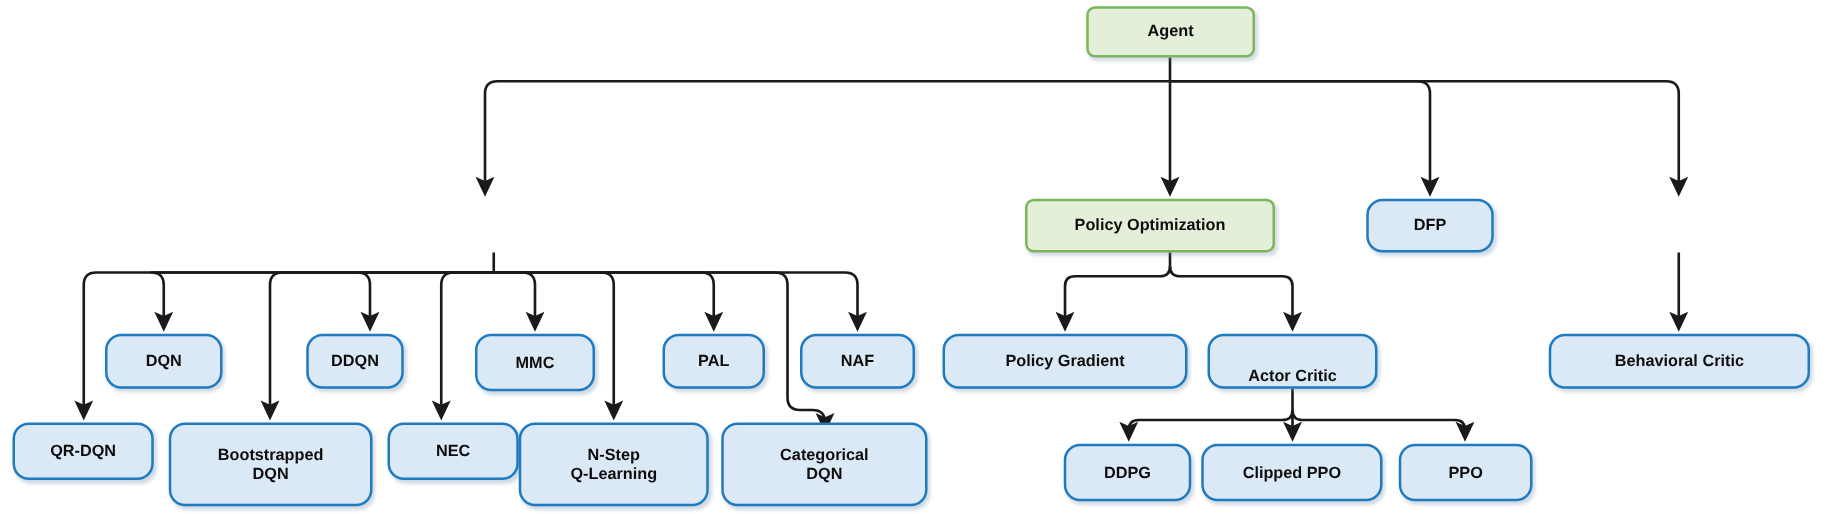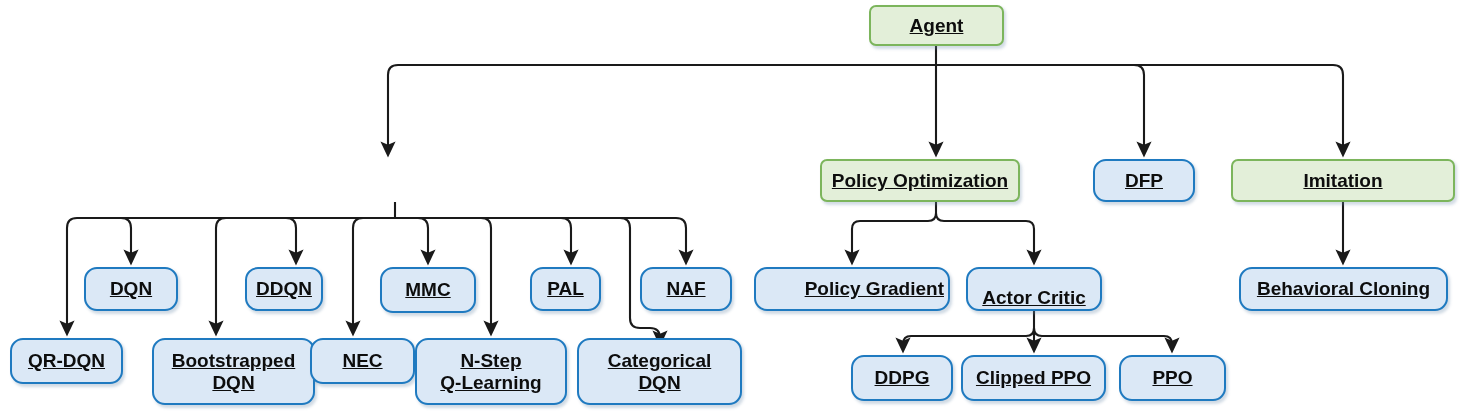--- a/index.html
+++ b/index.html
@@ -47,21 +47,21 @@
     border: 2.2px solid #7cb55c;
     border-radius: 7px;
     box-shadow: 2px 2.5px 3px rgba(110,140,170,0.30);
   }
   .node.blue {
     background: #dbe8f6;
     border: 2.6px solid #1f7ac0;
     border-radius: 13px;
     box-shadow: 2px 2.5px 3px rgba(110,140,170,0.32);
   }
-  .fs-17 { font-size: 19px; text-decoration: underline; }
+  .fs-17 { font-size: 13px; }
 </style>
 </head>
 <body>
 
 <div id="diagram-root">
 
   <svg id="edge-layer" viewBox="0 0 1468 411" width="1468" height="411">
     <defs>
       <marker id="arrowhead" markerWidth="9" markerHeight="9" refX="4.2" refY="4.2" orient="auto" markerUnits="strokeWidth">
         <path d="M0.6,0.6 L8.2,4.2 L0.6,7.8 L2.2,4.2 Z" fill="#1a1a1a"></path>
@@ -161,77 +161,74 @@
 
 
   <div class="node green fs-17" style="left: 820px; top: 159px; width: 200px; height: 43px;">
     <span class="node-label">Policy Optimization</span>
   </div>
 
   <div class="node blue fs-17" style="left: 1093px; top: 159px; width: 102px; height: 43px;">
     <span class="node-label">DFP</span>
   </div>
 
-  <div class="node green fs-17" style="left: 1231px; top: 159px; width: 224px; height: 43px;">
-    <span class="node-label">Imitation</span>
-  </div>
 
   <div class="node blue fs-17" style="left: 84px; top: 267px; width: 94px; height: 44px;">
     <span class="node-label">DQN</span>
   </div>
 
   <div class="node blue fs-17" style="left: 245px; top: 267px; width: 78px; height: 44px;">
     <span class="node-label">DDQN</span>
   </div>
 
   <div class="node blue fs-17" style="left: 380px; top: 267px; width: 96px; height: 46px;">
     <span class="node-label">MMC</span>
   </div>
 
-  <div class="node blue fs-17" style="left: 530px; top: 267px; width: 71px; height: 44px;">
+  <div class="node blue fs-17" style="left: 530px; top: 267px; width: 82px; height: 44px;">
     <span class="node-label">PAL</span>
   </div>
 
   <div class="node blue fs-17" style="left: 640px; top: 267px; width: 92px; height: 44px; text-align: center;">
     <span class="node-label">NAF</span>
   </div>
 
   <div class="node blue fs-17" style="left: 10px; top: 338px; width: 113px; height: 46px;">
     <span class="node-label">QR-DQN</span>
   </div>
 
-  <div class="node blue fs-17" style="left: 135px; top: 338px; width: 163px; height: 67px; margin-left: 17px;">
+  <div class="node blue fs-17" style="left: 135px; top: 338px; width: 163px; height: 67px;">
     <span class="node-label">Bootstrapped
 DQN</span>
   </div>
 
   <div class="node blue fs-17" style="left: 310px; top: 338px; width: 105px; height: 46px;">
     <span class="node-label">NEC</span>
   </div>
 
   <div class="node blue fs-17" style="left: 415px; top: 338px; width: 152px; height: 67px;">
     <span class="node-label">N-Step
 Q-Learning</span>
   </div>
 
   <div class="node blue fs-17" style="left: 577px; top: 338px; width: 165px; height: 67px;">
     <span class="node-label">Categorical
 DQN</span>
   </div>
 
-  <div class="node blue fs-17" style="left: 754px; top: 267px; width: 196px; height: 44px; justify-content: flex-end;">
+  <div class="node blue fs-17" style="left: 754px; top: 267px; width: 196px; height: 44px;">
     <span class="node-label">Policy Gradient</span>
   </div>
 
   <div class="node blue fs-17" style="left: 966px; top: 267px; width: 136px; height: 44px; align-items: flex-end;">
     <span class="node-label">Actor Critic</span>
   </div>
 
   <div class="node blue fs-17" style="left: 1239px; top: 267px; width: 209px; height: 44px;">
-    <span class="node-label">Behavioral Cloning</span>
+    <span class="node-label">Behavioral Critic</span>
   </div>
 
   <div class="node blue fs-17" style="left: 851px; top: 355px; width: 102px; height: 46px;">
     <span class="node-label">DDPG</span>
   </div>
 
   <div class="node blue fs-17" style="left: 961px; top: 355px; width: 145px; height: 46px;">
     <span class="node-label">Clipped PPO</span>
   </div>
 

